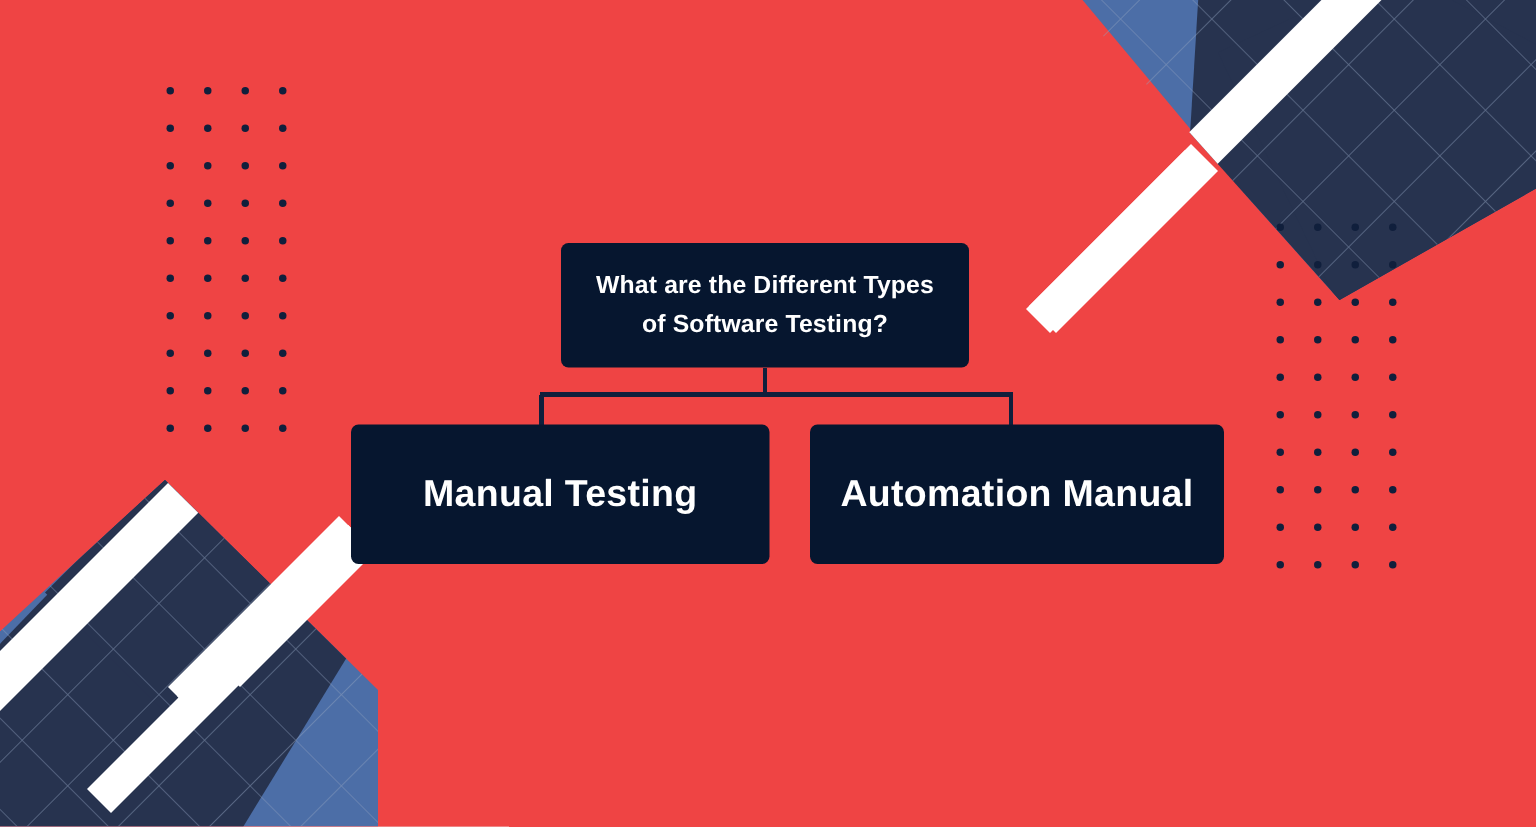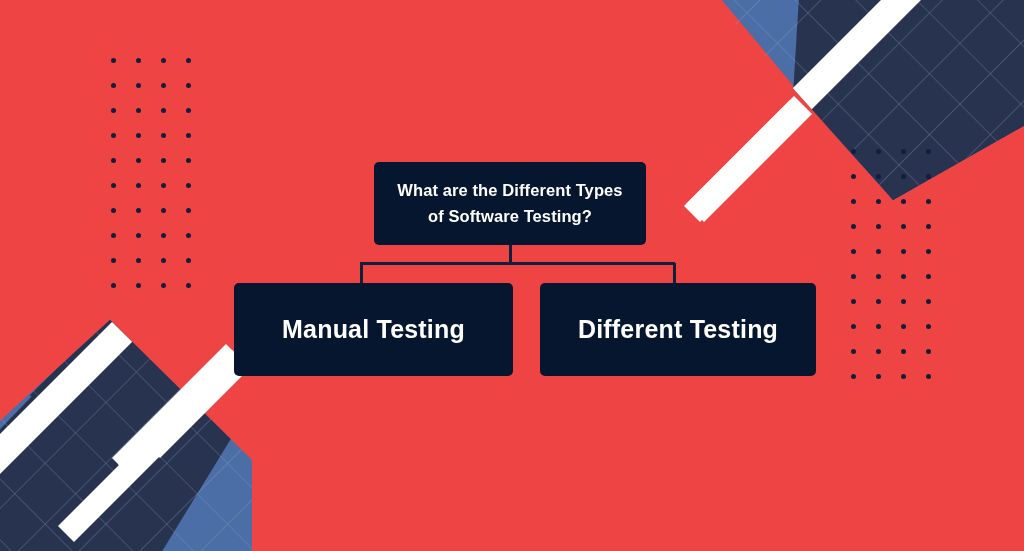--- a/index.html
+++ b/index.html
@@ -269,15 +269,15 @@
       <line x1="360" y1="263" x2="675" y2="263"></line>
       <line x1="361" y1="263" x2="361" y2="284"></line>
       <line x1="674" y1="263" x2="674" y2="284"></line>
     </g>
   </svg>
 
   <div class="node" id="node-root">What are the Different Types of Software Testing?</div>
 
   <div class="node" id="node-manual">Manual Testing</div>
 
-  <div class="node" id="node-automation">Different Testing</div>
+  <div class="node" id="node-automation">Automation Manual</div>
 
 </div>
 
 </body></html>

